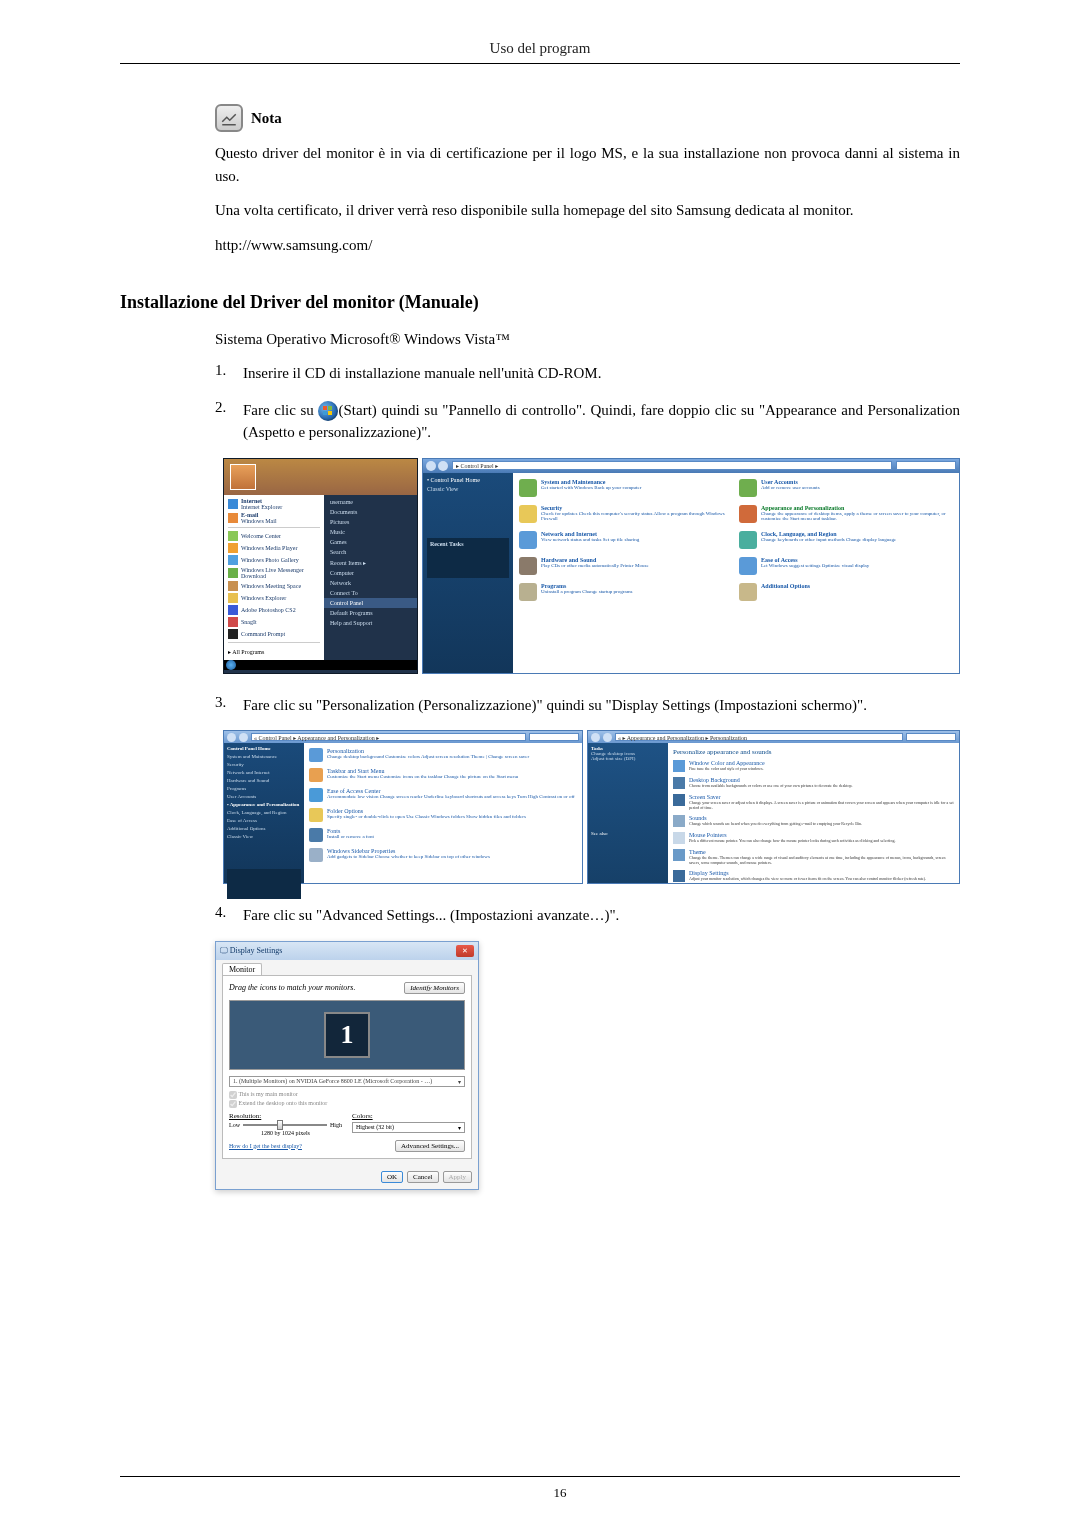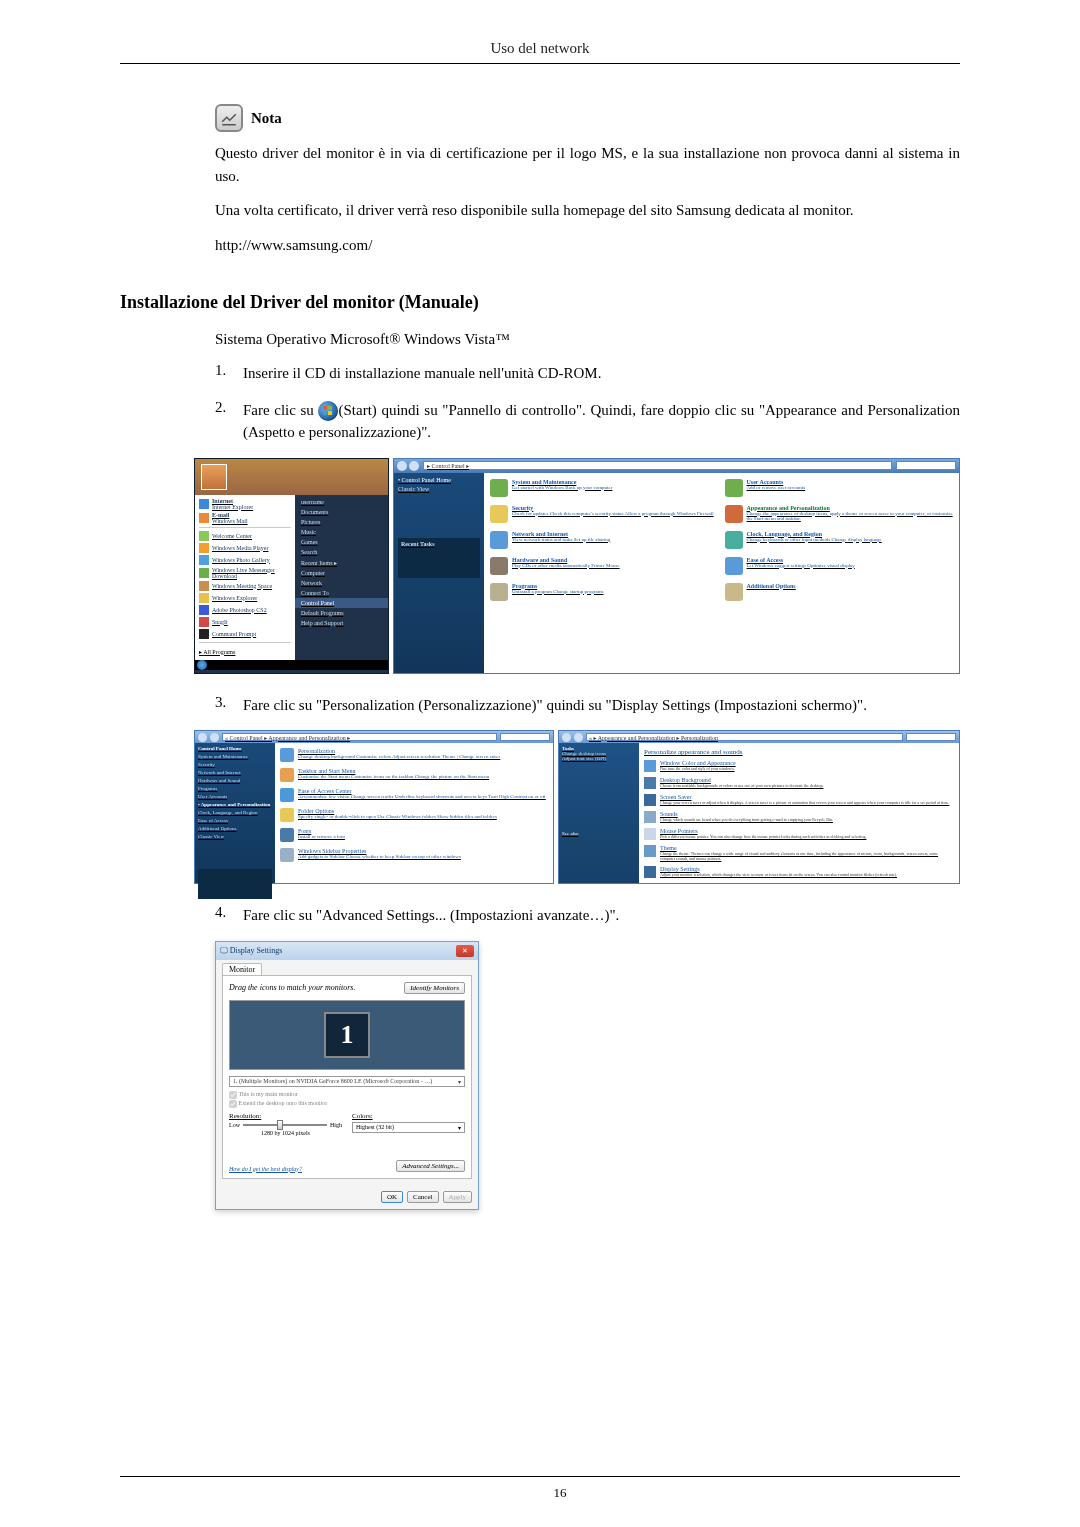--- a/index.html
+++ b/index.html
@@ -111,24 +111,23 @@
       position: absolute;
       width: 10px;
       height: 10px;
       background:
         linear-gradient(#f05a28,#f05a28) 0 0/4px 4px no-repeat,
         linear-gradient(#7ebb42,#7ebb42) 5px 0/4px 4px no-repeat,
         linear-gradient(#3e9bd6,#3e9bd6) 0 5px/4px 4px no-repeat,
         linear-gradient(#f7c808,#f7c808) 5px 5px/4px 4px no-repeat;
     }
     .figure-row {
-      margin-left: 74px;
+      margin-left: 103px;
       margin-bottom: 20px;
       margin-top: 8px;
-      text-decoration: underline;
     }
 
     
     .fig1 {
       display: flex;
       gap: 4px;
     }
     .startmenu {
       width: 195px;
       background: #20324a;
@@ -577,23 +576,22 @@
       border: 1px solid #999;
       background: #fff;
       padding: 1px 3px;
       font-size: 6px;
       display: flex;
       justify-content: space-between;
     }
     .ds-bottom {
       display: flex;
       justify-content: space-between;
-      align-items: flex-end;
-      margin-top: 24px;
-      font-style: italic;
+      align-items: center;
+      margin-top: 4px;
     }
     .ds-link {
       color: #1858a8;
       font-size: 6px;
       text-decoration: underline;
     }
     .ds-footer {
       display: flex;
       justify-content: flex-end;
       gap: 4px;
@@ -614,21 +612,21 @@
       bottom: 50px;
       left: 120px;
       right: 120px;
       border-top: 1px solid #000;
     }
   </style>
 </head>
 <body>
 
 <div class="page">
-  <div class="header-title">Uso del network</div>
+  <div class="header-title">Uso del program</div>
   <hr class="header-rule">
 
   <div class="note-section">
     <div class="note-header">
       <span class="note-icon">
         <svg viewBox="0 0 24 24">
             <path d="M3 17l6-6 4 4 8-8" fill="none" stroke="#555" stroke-width="2"></path>
             <path d="M3 21h18" stroke="#555" stroke-width="2"></path>
           </svg>
       </span>

